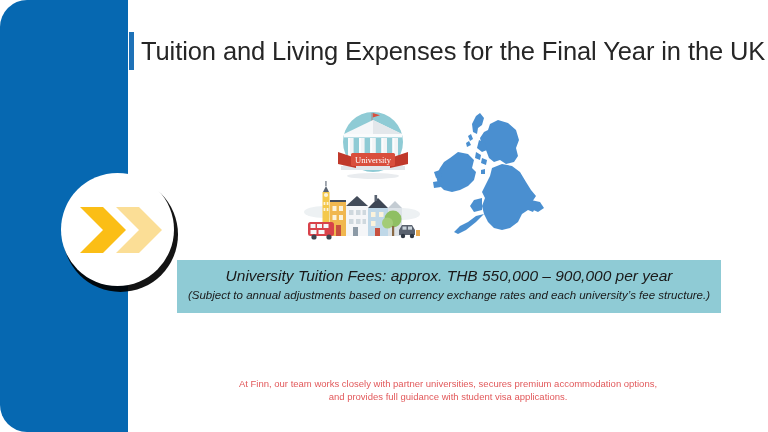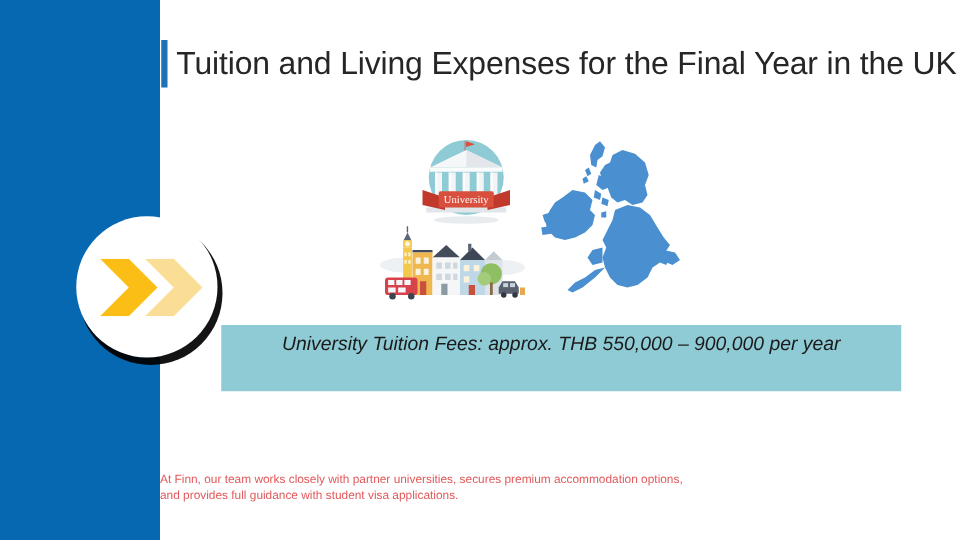--- a/index.html
+++ b/index.html
@@ -9,20 +9,21 @@
   }
   body {
     font-family: "Liberation Sans", sans-serif;
   }
   .slide {
     position: relative;
     width: 768px;
     height: 432px;
     background: #ffffff;
     overflow: hidden;
+    border-radius: 27px;
   }
 
   
   .sidebar {
     position: absolute;
     left: 0;
     top: 0;
     width: 128px;
     height: 432px;
     background: #0668B1;
@@ -121,20 +122,21 @@
     line-height: 16px;
     color: #1A1A1A;
   }
 
   
   .footer {
     position: absolute;
     left: 128px;
     top: 377px;
     width: 640px;
+    text-align: center;
     color: #E2595B;
     font-size: 9.5px;
     line-height: 13.2px;
   }
   .footer div { white-space: nowrap; }
 </style>
 </head>
 <body>
 
 <div class="slide">
@@ -276,20 +278,21 @@
         <path d="M18 48 L26 42 L36 44 L42 50 L40 58 L44 62 L42 70 L36 76
                  L28 80 L20 82 L12 80 L6 74 L4 66 L8 58 L12 52 Z"></path>
         <path d="M2 62 L8 60 L10 66 L4 68 Z"></path>
         <path d="M1 72 L7 71 L9 77 L2 78 Z"></path>
       </g>
     </svg>
   </div>
 
   <div class="info-box box-tuition">
     <div class="box-head">University Tuition Fees: approx. THB 550,000 – 900,000 per year</div>
+    <div class="box-sub">(Subject to annual adjustments based on currency exchange rates and each university’s fee structure.)</div>
   </div>
 
 
   <div class="footer">
     <div>At Finn, our team works closely with partner universities, secures premium accommodation options,</div>
     <div>and provides full guidance with student visa applications.</div>
   </div>
 
 </div>
 

